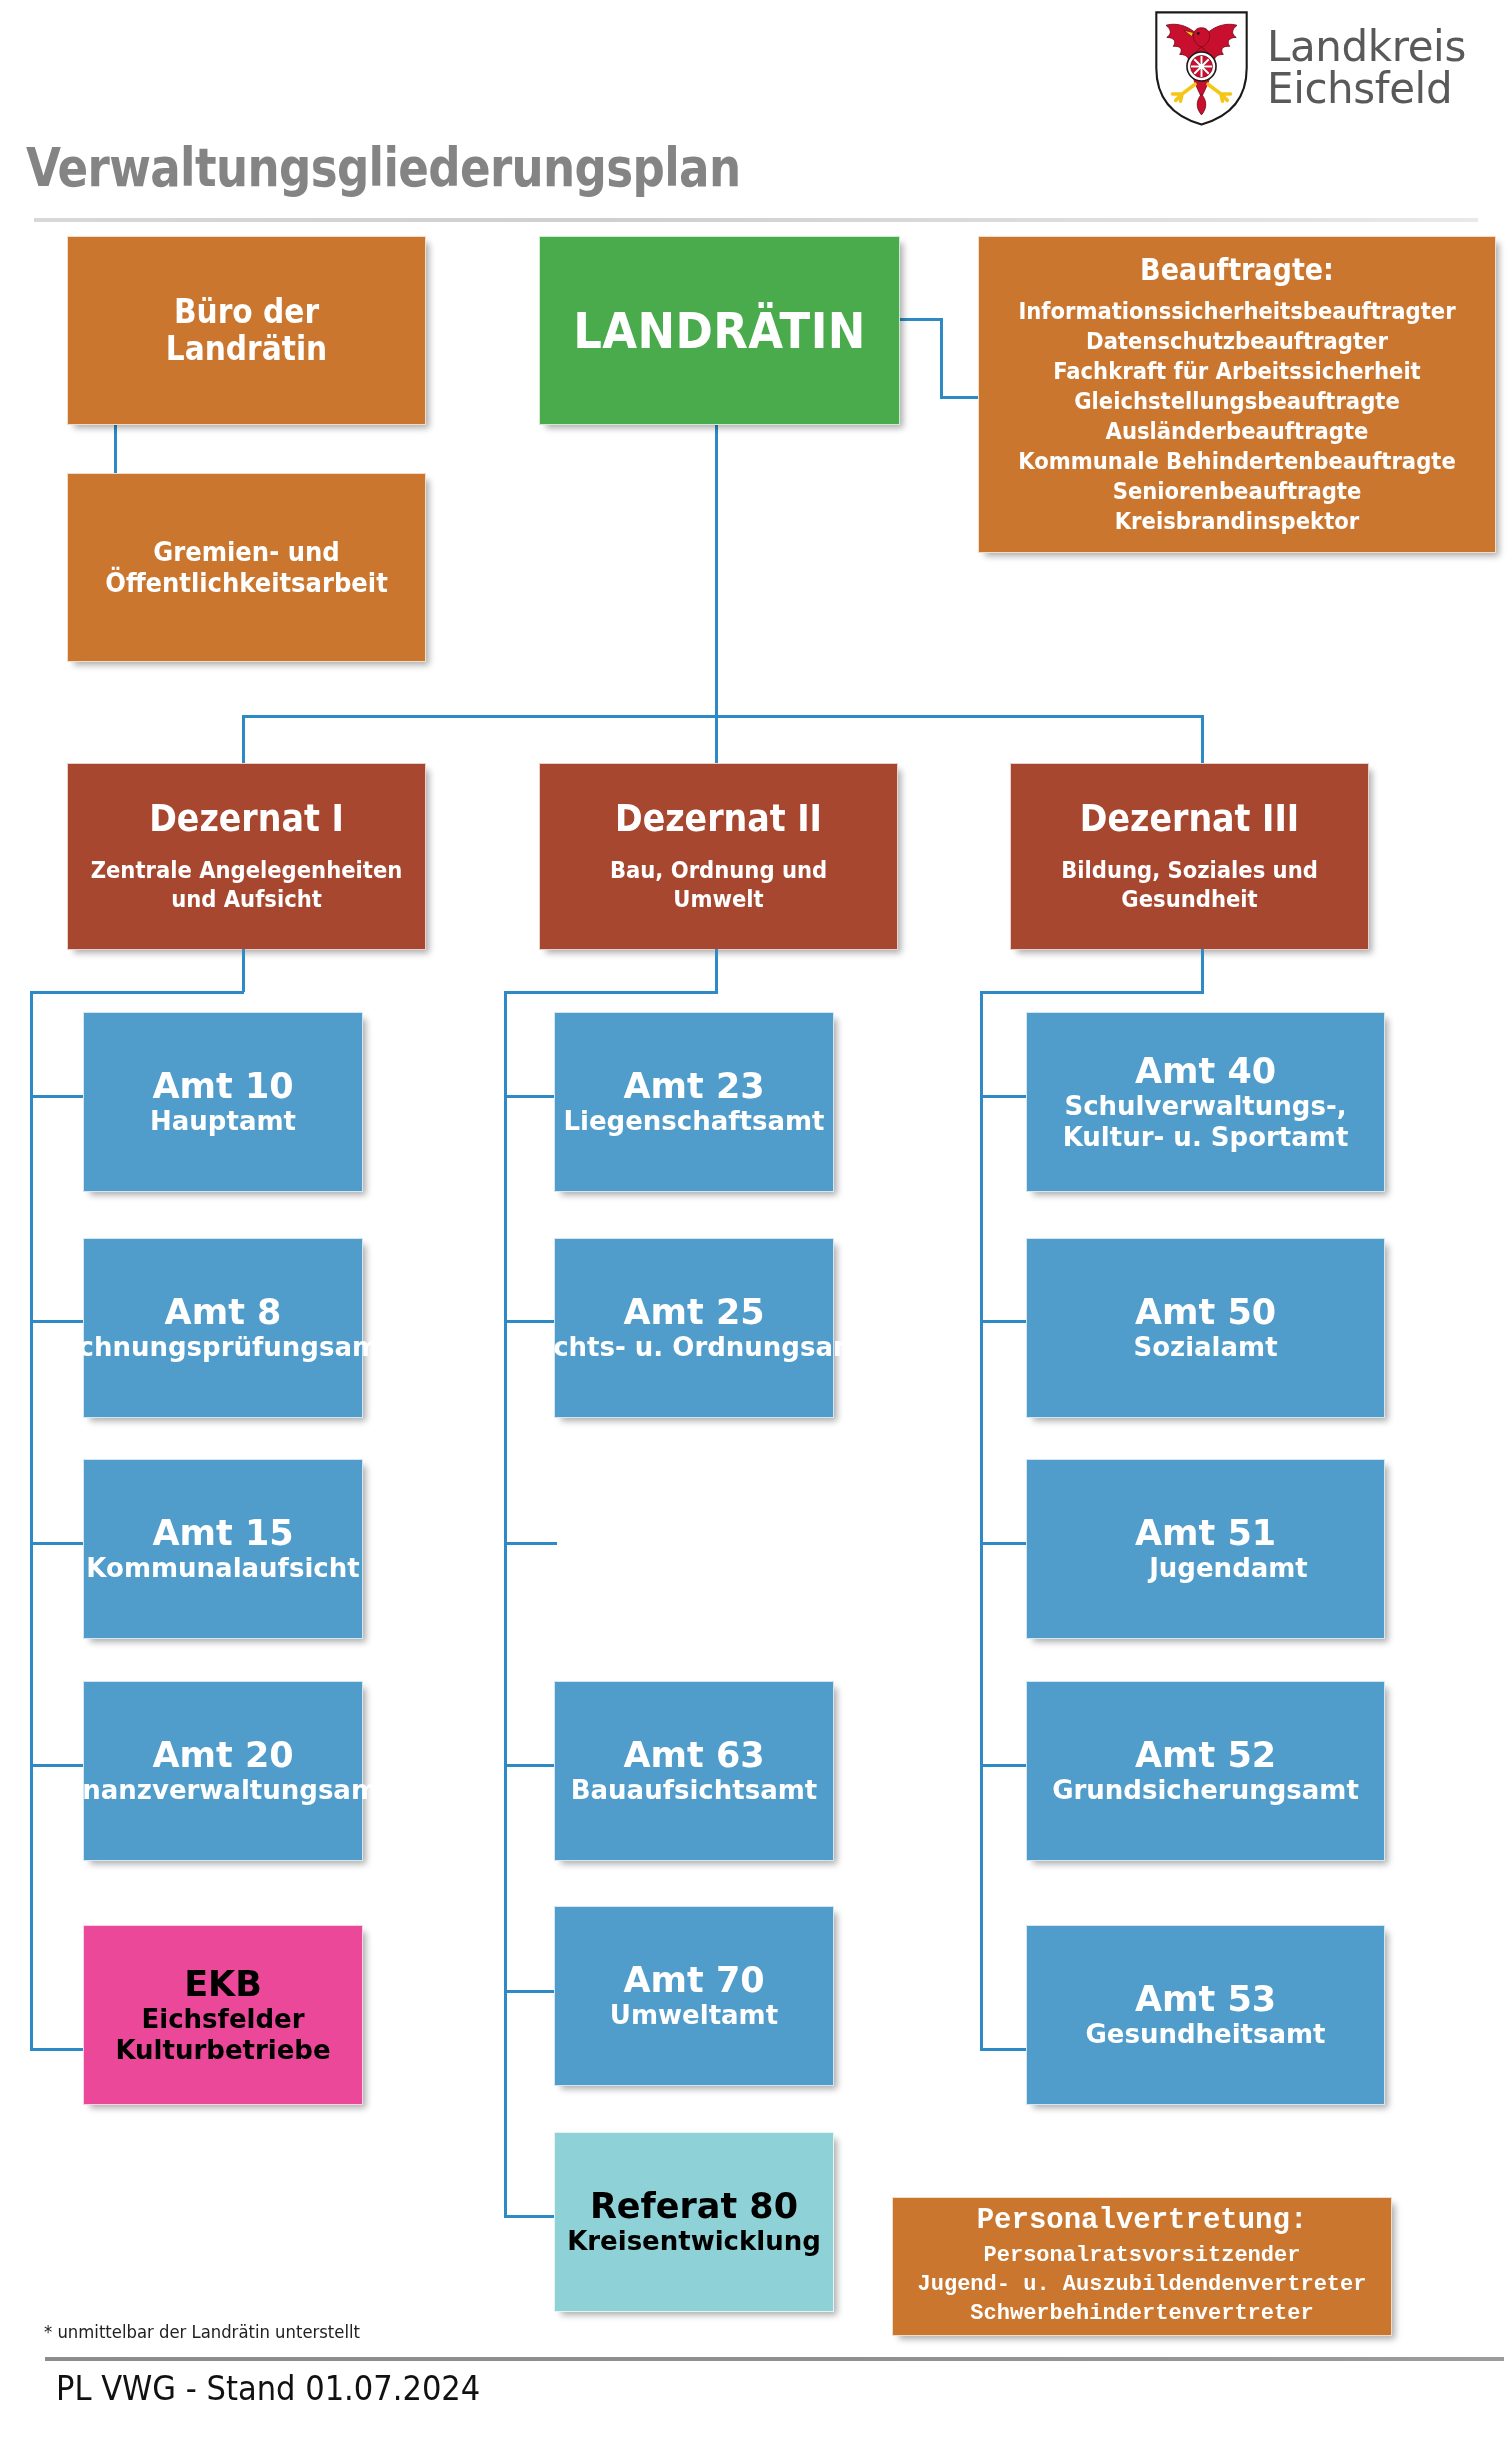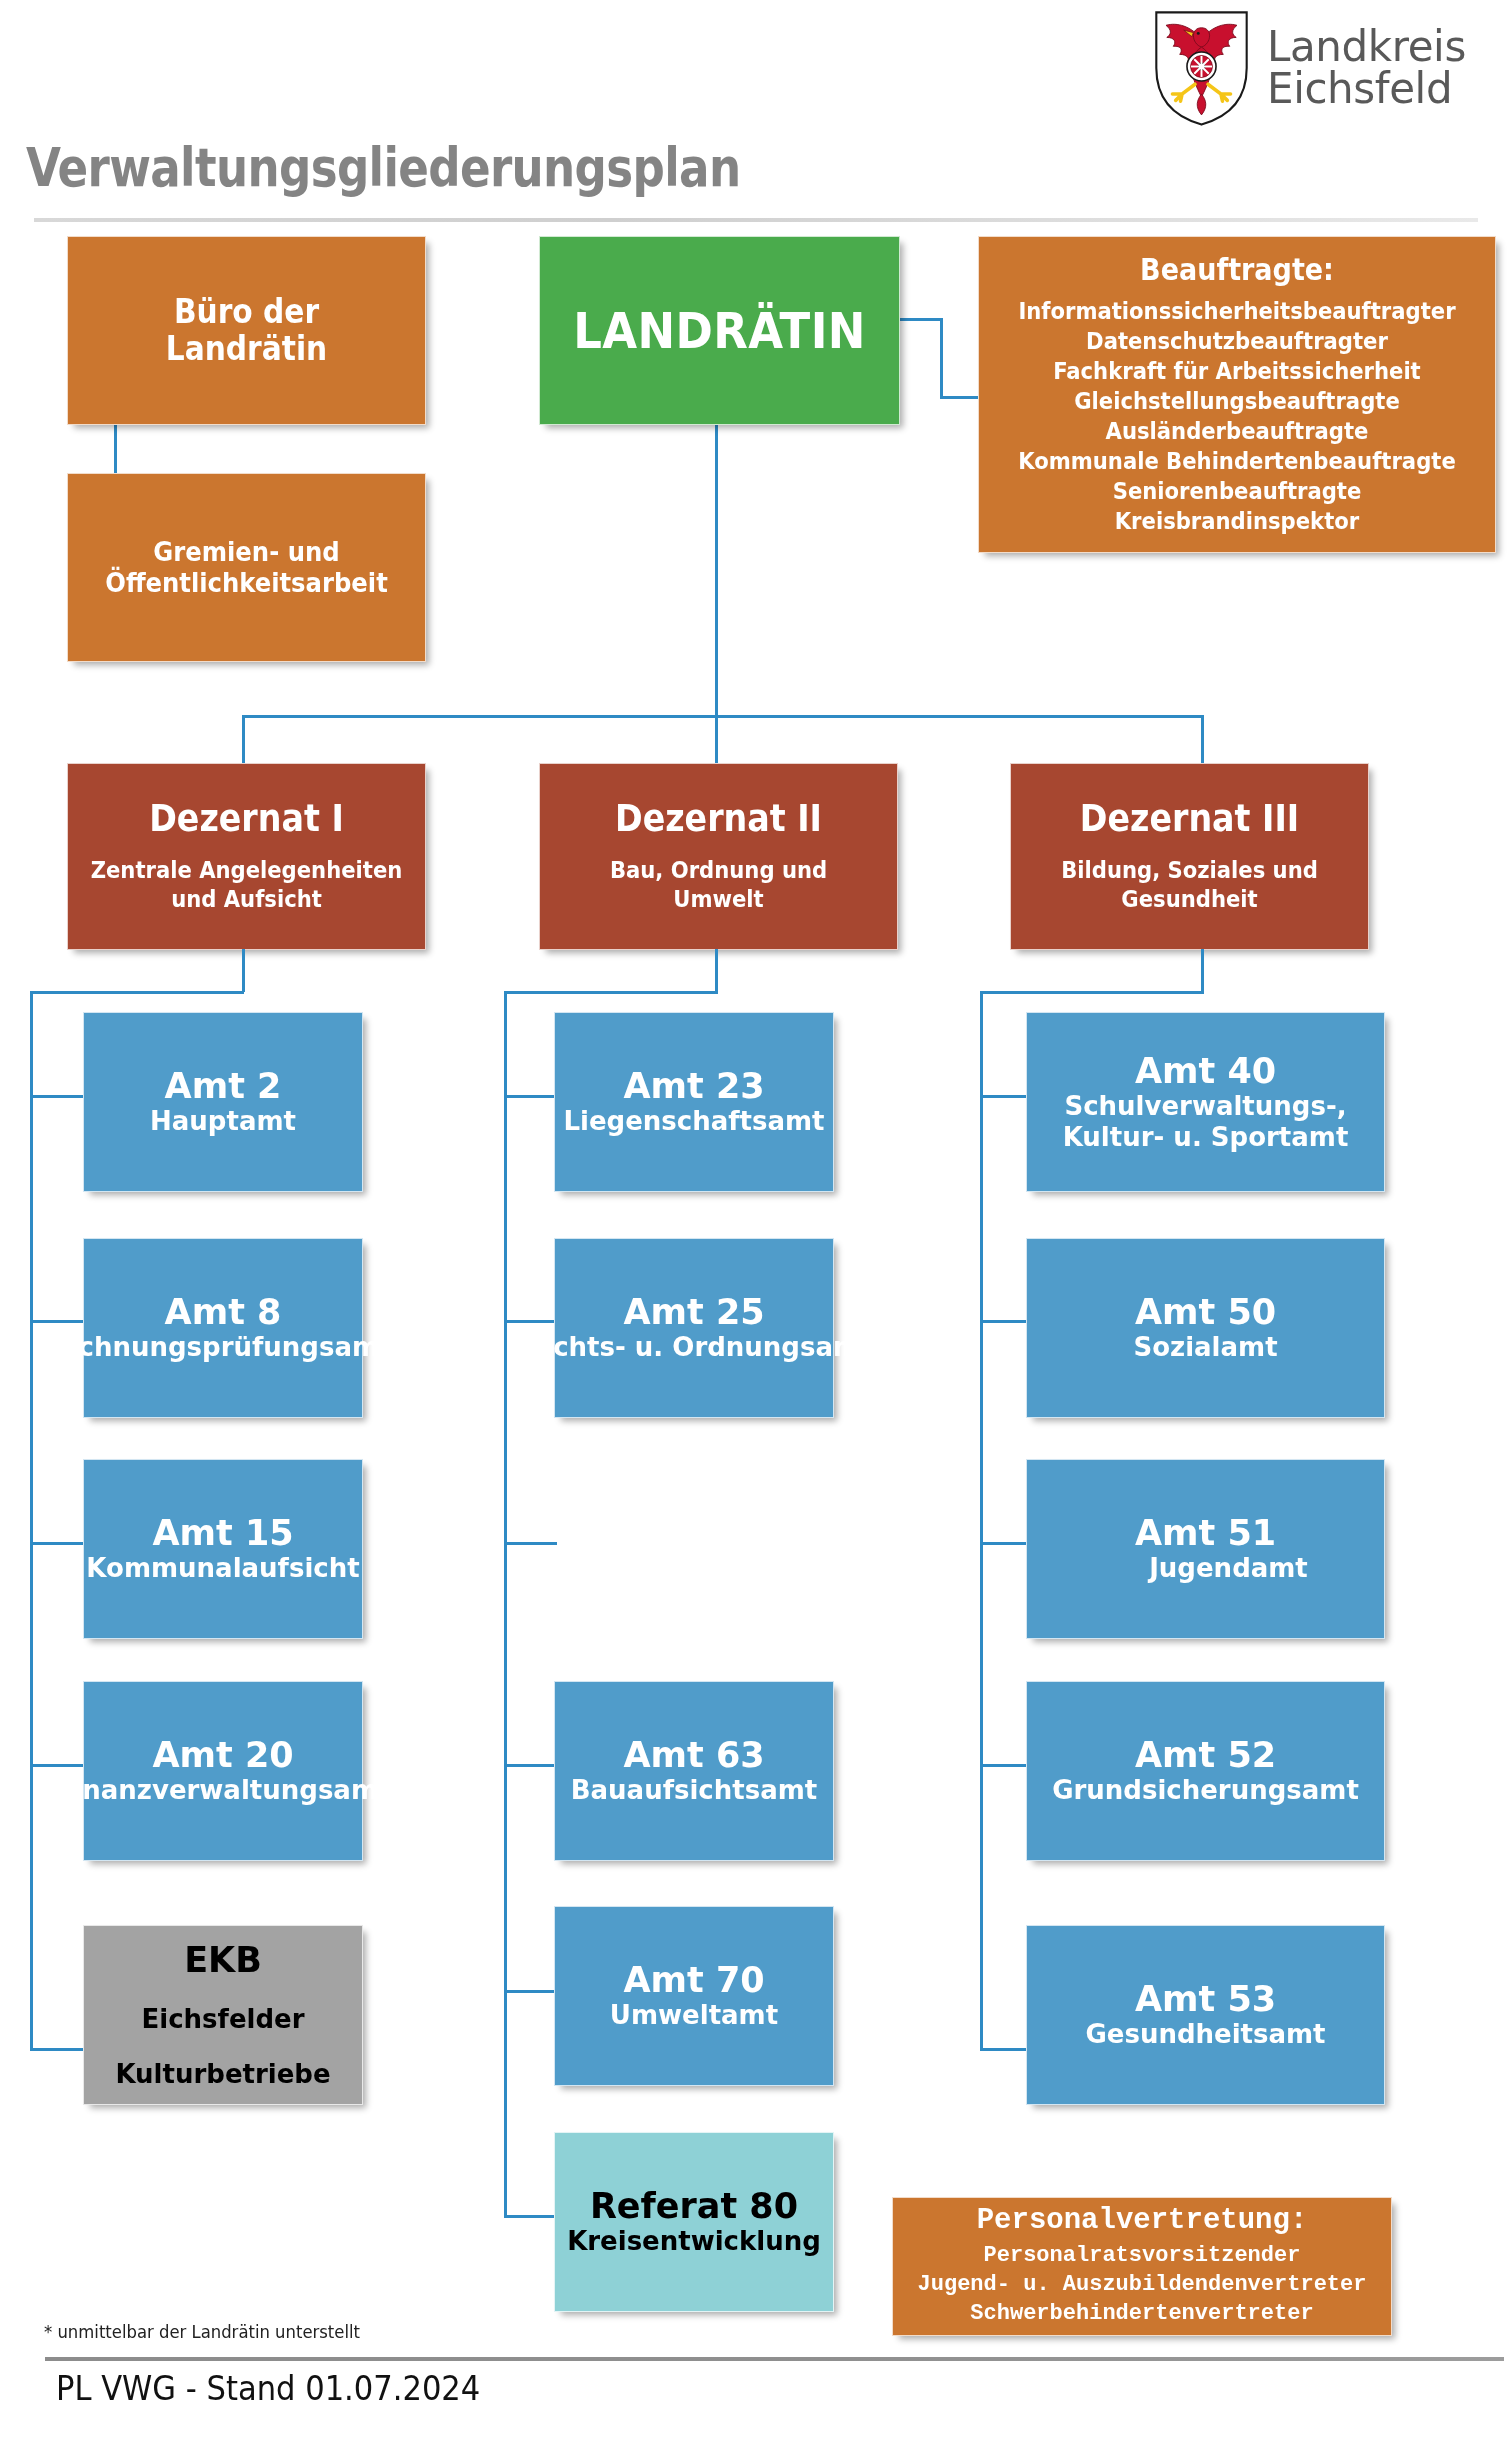--- a/index.html
+++ b/index.html
@@ -34,21 +34,21 @@
     padding:2.9px 5.9px;
   }
   .node .t1{font-weight:bold;line-height:1.12;}
   .node .t2{font-weight:bold;line-height:1.18;}
   .node .sub{font-weight:bold;line-height:1.25;}
 
   .orange{background:#cb762f;}
   .green{background:#4aab4c;}
   .brick{background:#a74730;}
   .blue{background:#509cca;}
-  .lime{background:#a3a3a3;color:#000000;gap:24px;}
+  .lime{background:#ec4899;color:#000000;}
   .teal{background:#8ed1d6;color:#000000;}
 
   
   .cond{font-family:"DejaVu Sans Condensed","DejaVu Sans","Liberation Sans",sans-serif;}
   .wide{font-family:"DejaVu Sans","Liberation Sans",sans-serif;}
 
   
   .ln{position:absolute;background:#2e8ac4;}
   .lnh{height:2.9px;}
   .lnv{width:2.9px;}
@@ -190,21 +190,21 @@
   <div class="ln lnv" style="left:1201px;top:949px;height:43px;"></div>
   <div class="ln lnh" style="left:980px;top:991px;width:224px;"></div>
   <div class="ln lnv" style="left:980px;top:991px;height:1060px;"></div>
   <div class="ln lnh" style="left:980px;top:1095px;width:53px;"></div>
   <div class="ln lnh" style="left:980px;top:1320px;width:53px;"></div>
   <div class="ln lnh" style="left:980px;top:1542px;width:53px;"></div>
   <div class="ln lnh" style="left:980px;top:1764px;width:53px;"></div>
   <div class="ln lnh" style="left:980px;top:2048px;width:53px;"></div>
 
   <div class="node blue wide" style="left:83px;top:1012px;width:280px;height:180px;">
-    <div class="t1" style="font-size:35px;">Amt 2</div>
+    <div class="t1" style="font-size:35px;">Amt 10</div>
     <div class="t2" style="font-size:26px;">Hauptamt</div>
   </div>
   <div class="node blue wide" style="left:83px;top:1238px;width:280px;height:180px;">
     <div class="t1" style="font-size:35px;">Amt 8</div>
     <div class="t2" style="font-size:26px;">Rechnungsprüfungsamt*</div>
   </div>
   <div class="node blue wide" style="left:83px;top:1459px;width:280px;height:180px;">
     <div class="t1" style="font-size:35px;">Amt 15</div>
     <div class="t2" style="font-size:26px;">Kommunalaufsicht</div>
   </div>

